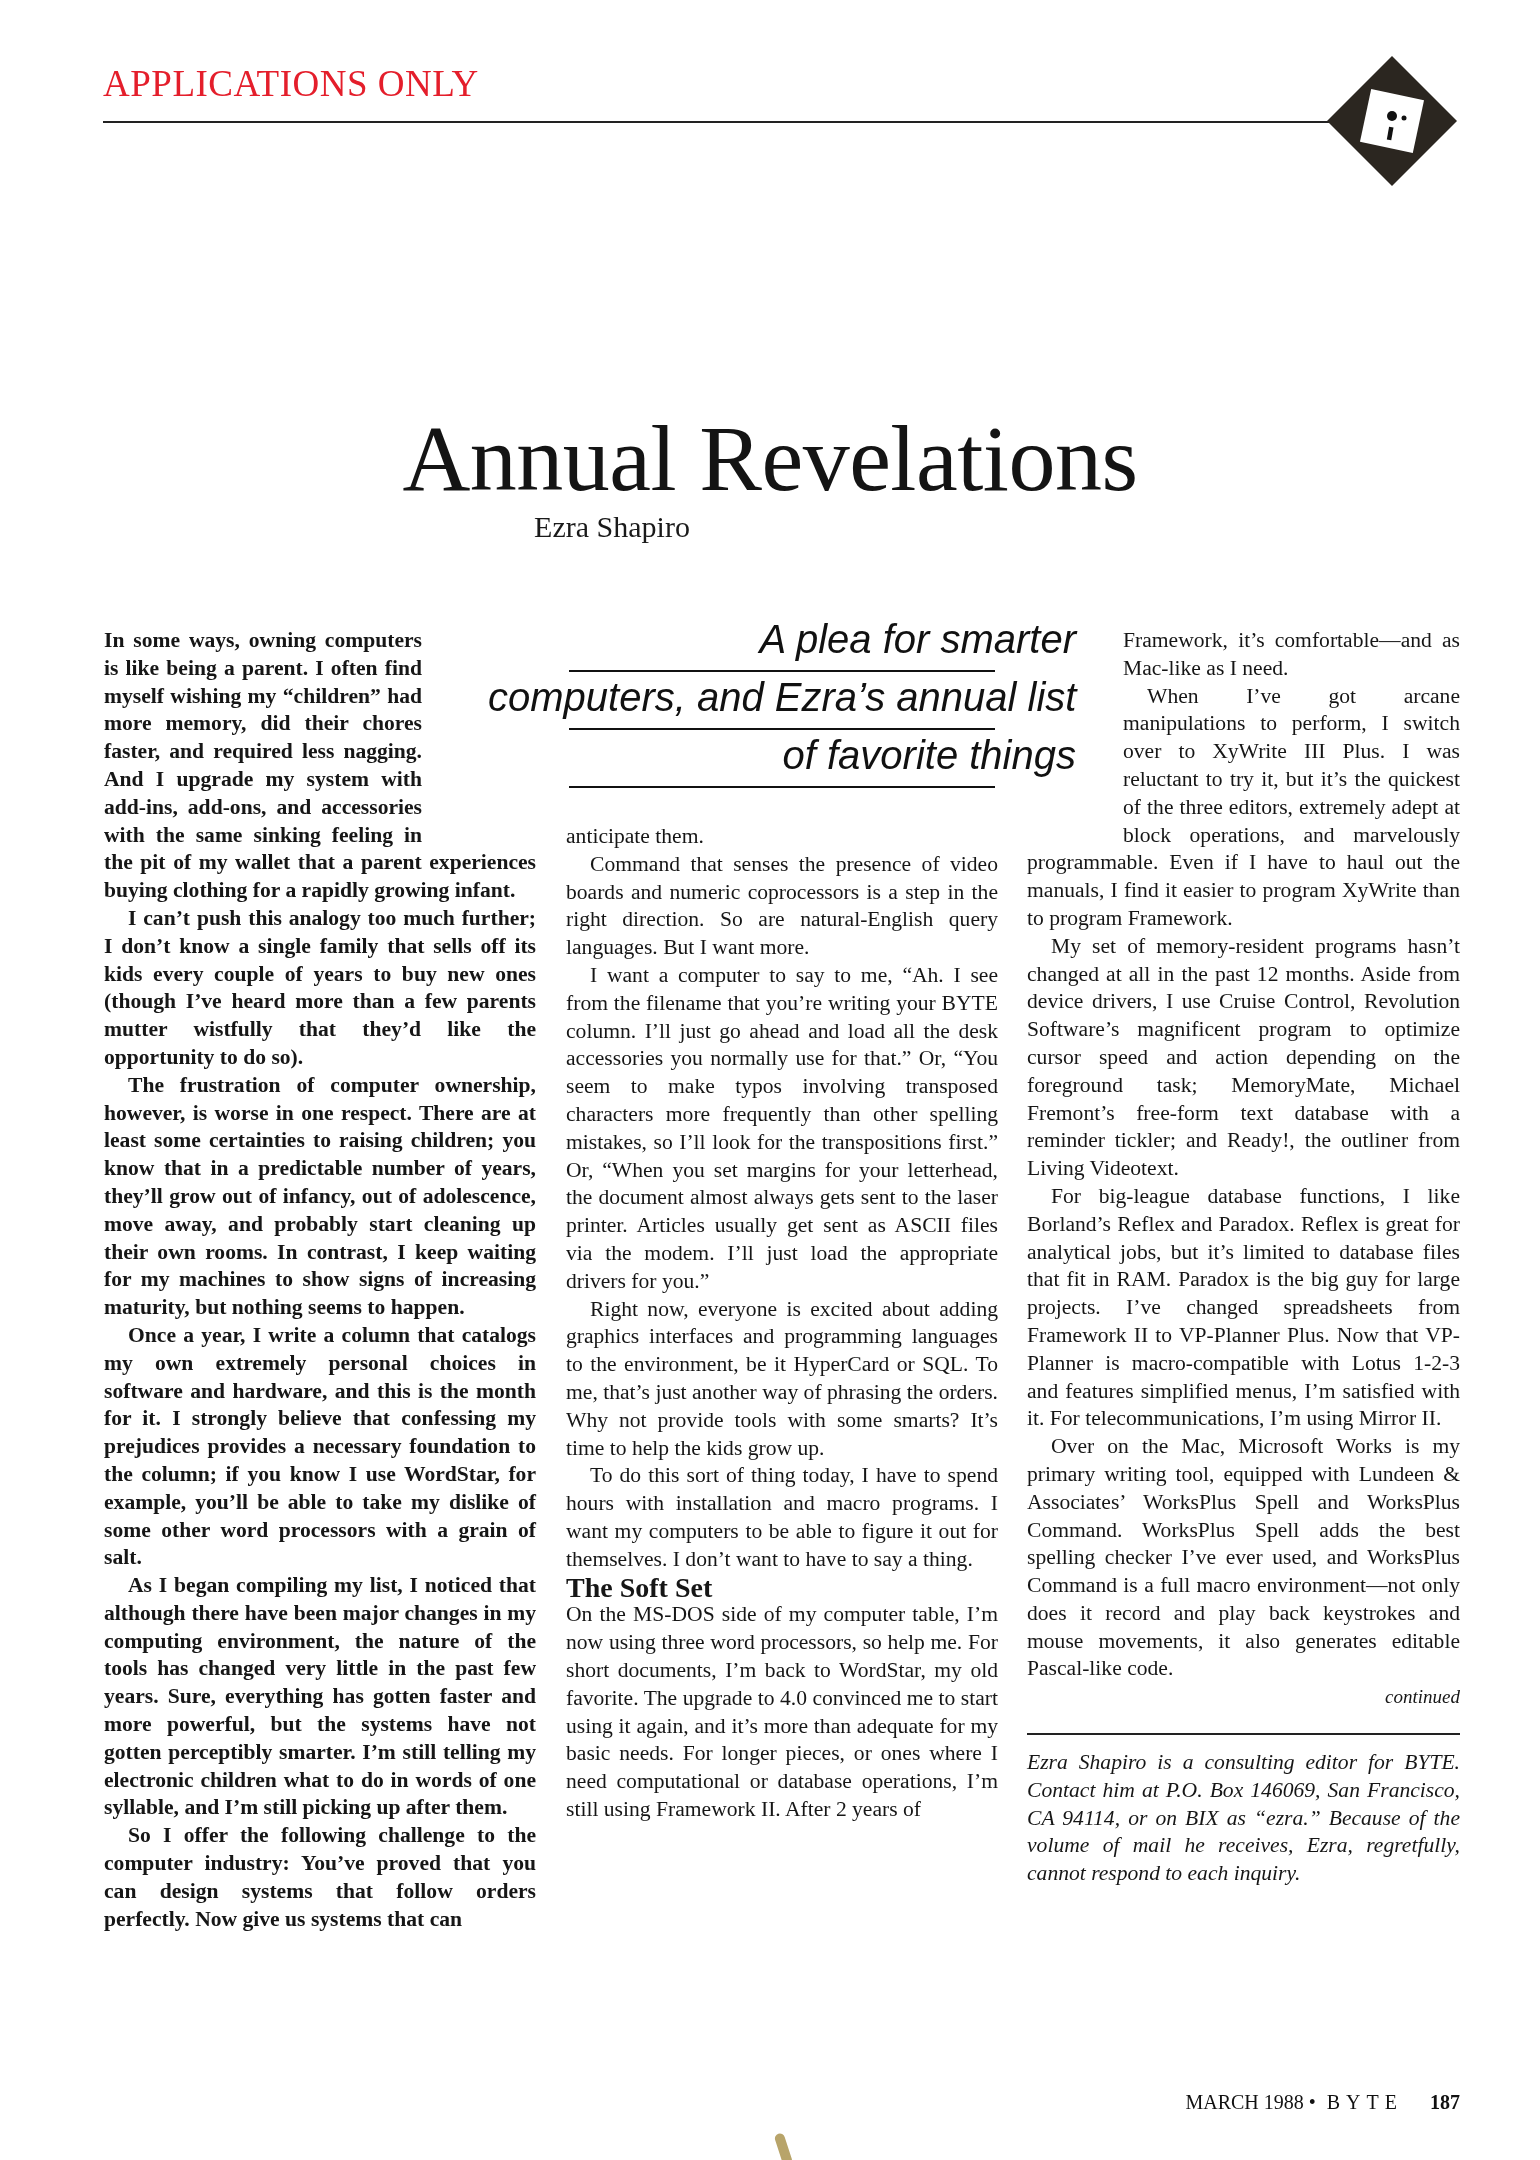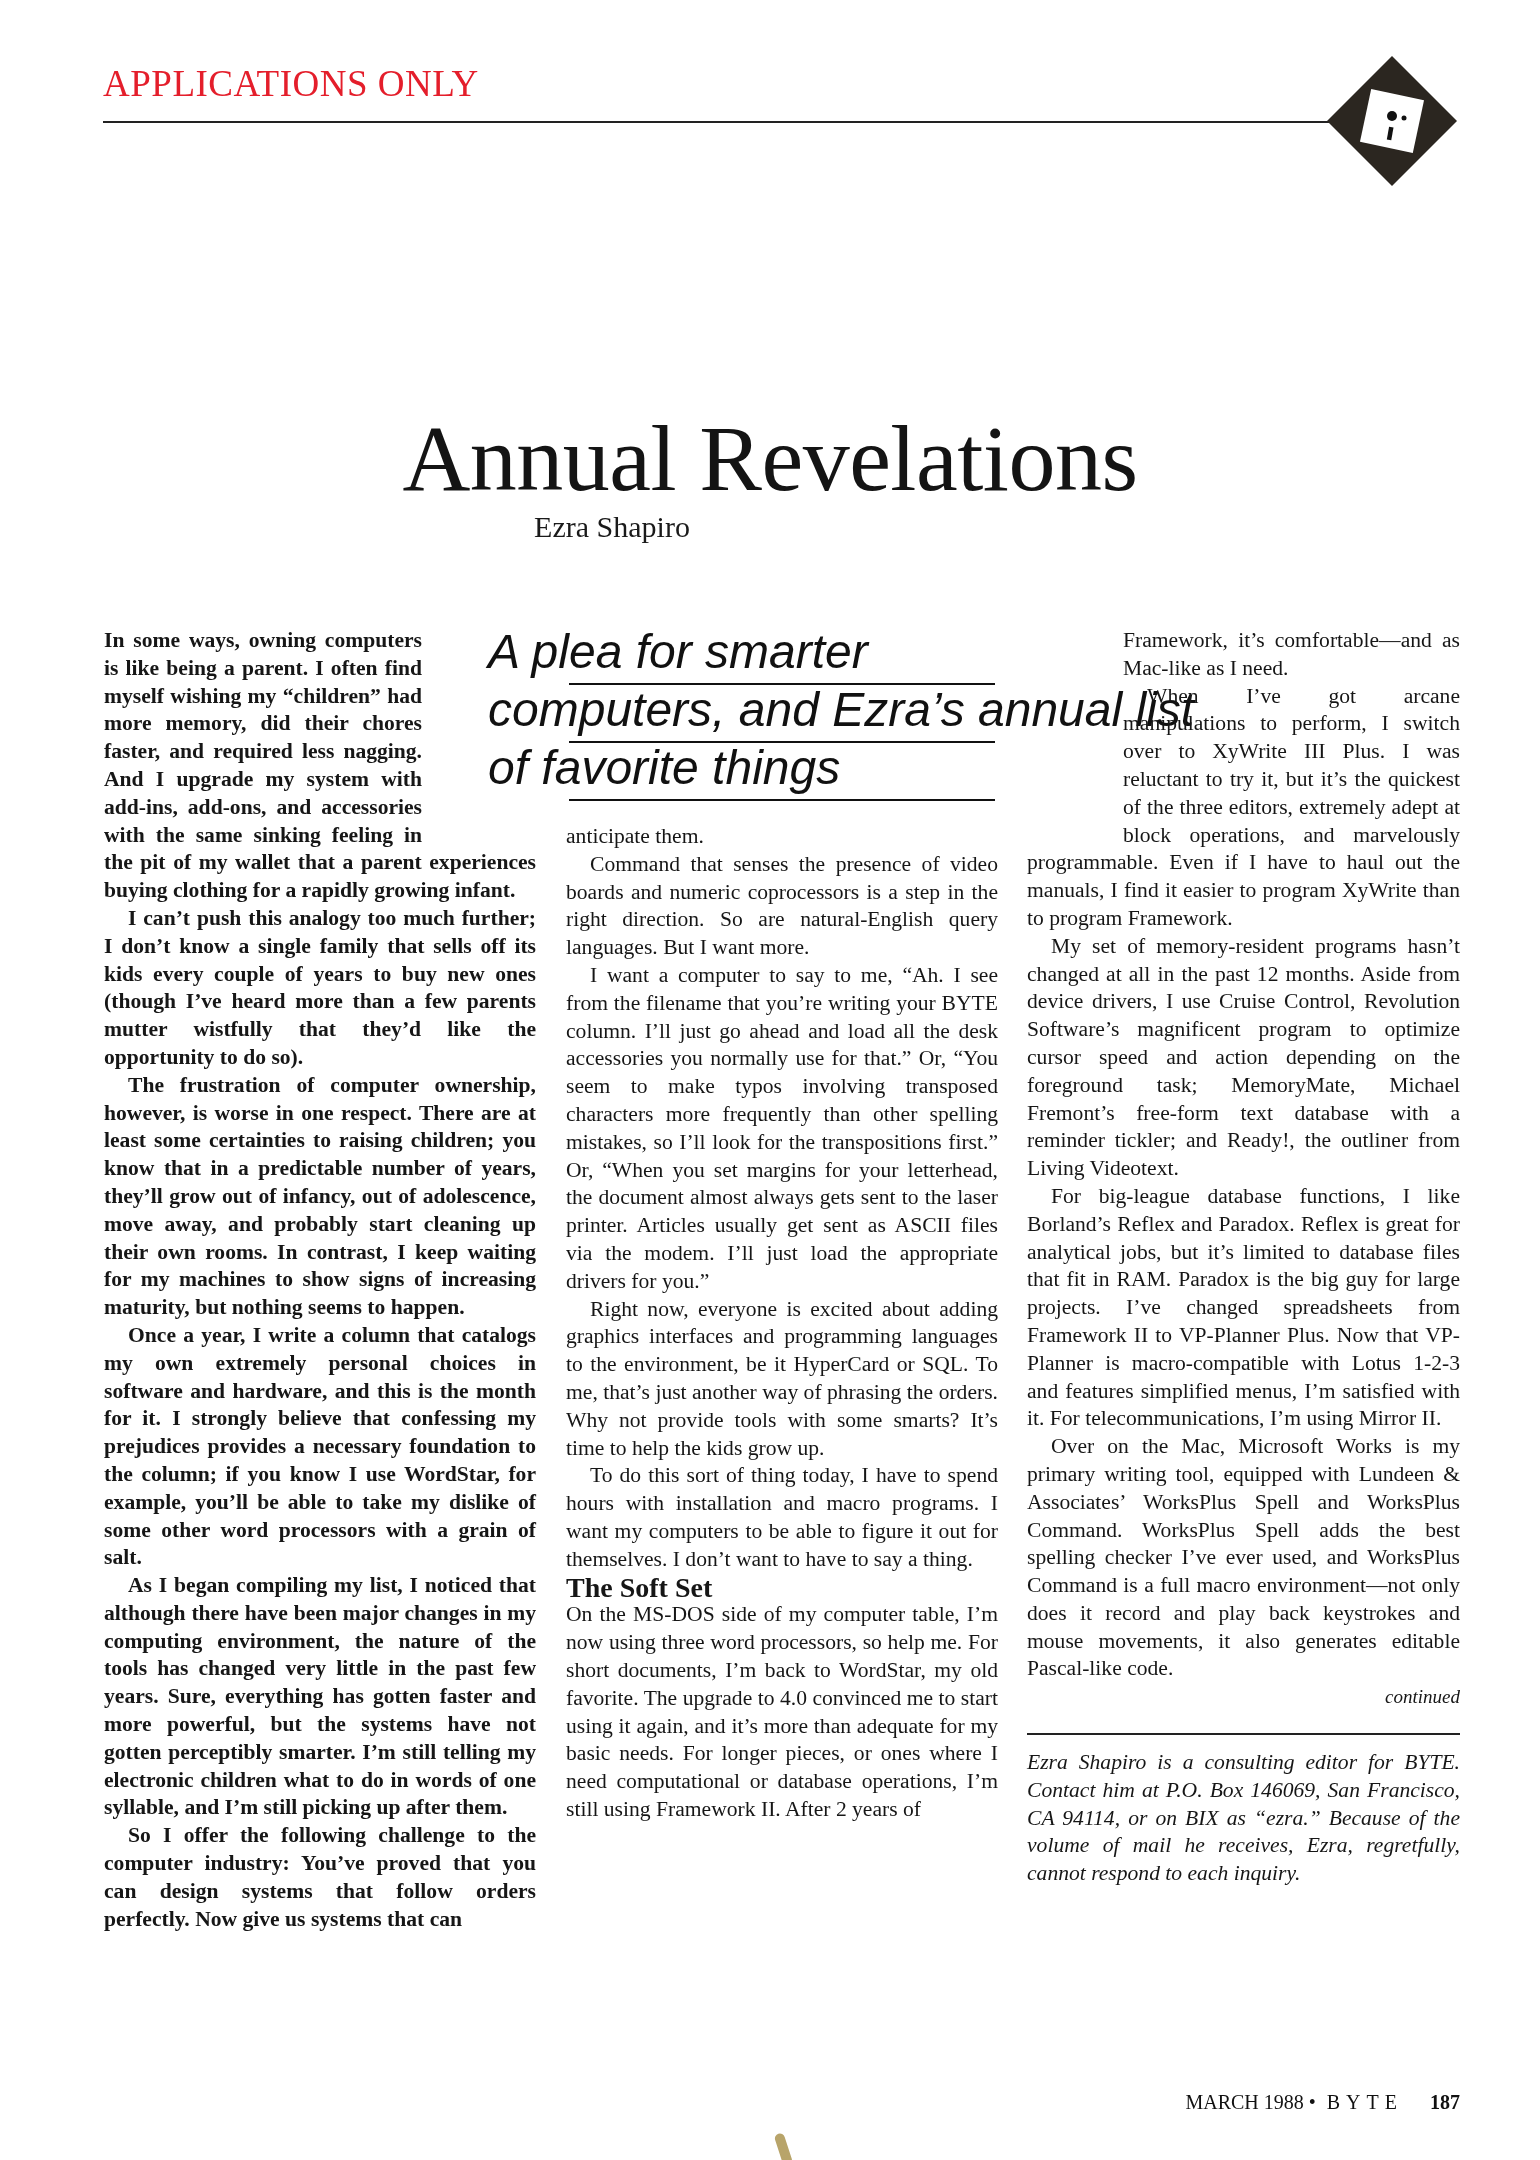--- a/index.html
+++ b/index.html
@@ -16,23 +16,23 @@
             font-size: 30px; color: #1a1a1a; }
   .col { position: absolute; font-size: 21.6px; line-height: 27.8px; text-align: justify;
          hyphens: manual; color: #161616; }
   .col p { margin: 0; text-indent: 24px; }
   .col p.first { text-indent: 0; }
   .col1 { left: 104px; top: 627px; width: 432px; font-weight: bold; }
   .col2 { left: 566px; top: 823px; width: 432px; }
   .col3 { left: 1027px; top: 627px; width: 433px; }
   .float-l { float: right; width: 114px; height: 195px; }
   .float-r { float: left; width: 96px; height: 195px; }
-  .deck { position: absolute; left: 488px; top: 627px; width: 588px; text-align: left;
+  .deck { position: absolute; left: 488px; top: 614px; width: 588px; text-align: right;
           font-family: "Liberation Sans", "DejaVu Sans", sans-serif; font-style: italic;
-          font-size: 48px; color: #111; }
+          font-size: 40px; color: #111; }
   .deck .line { height: 56px; line-height: 50px; white-space: nowrap; }
   .deck .rule { margin: 0 auto; width: 426px; border-top: 2px solid #111; height: 0; }
   .subhead { font-weight: bold; font-size: 28px; margin-top: 26px; text-indent: 0 !important; }
   .continued { text-align: right; font-style: italic; font-size: 19px; margin-top: 6px; text-indent: 0 !important; }
   .bio-rule { border-top: 2px solid #222; margin-top: 22px; margin-bottom: 14px; }
   .bio { font-style: italic; text-indent: 0 !important; }
   .footer { position: absolute; right: 80px; top: 2091px; font-size: 20px; color: #111; white-space: nowrap; }
   .footer .mag { letter-spacing: 6px; margin-left: 6px; }
   .footer .num { font-weight: bold; margin-left: 22px; }
   .mark { position: absolute; left: 778px; top: 2133px; width: 10px; height: 30px;

